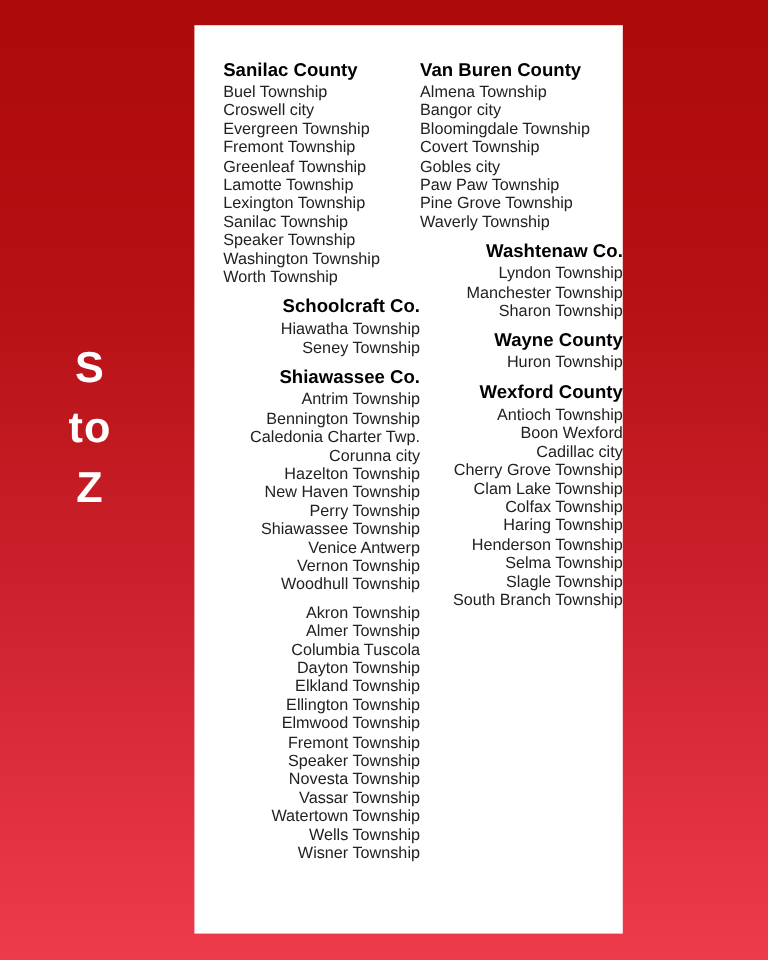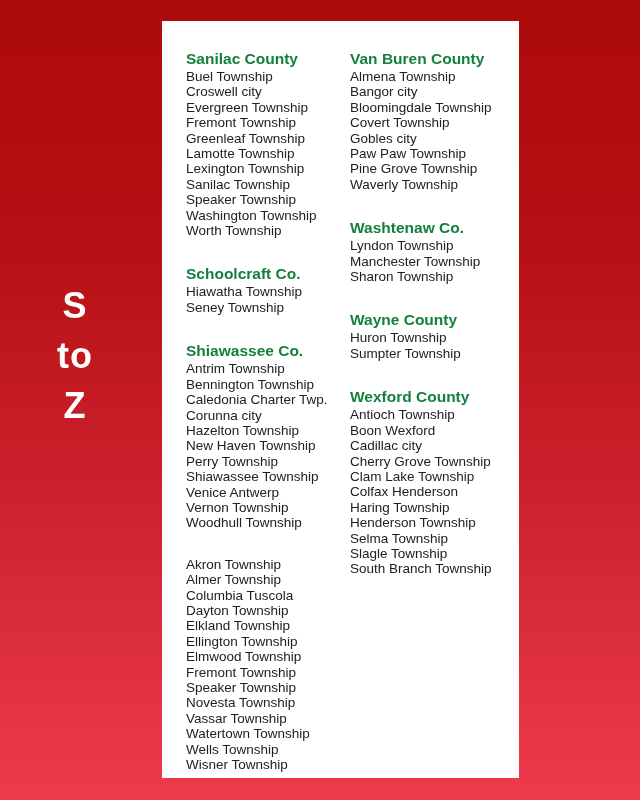--- a/index.html
+++ b/index.html
@@ -29,25 +29,25 @@
     width: 357px; height: 757px;
     background: #ffffff;
     box-sizing: border-box;
     padding: 28px 0 0 24px;
   }
   .cols { display: flex; }
   .col { box-sizing: border-box; }
   .col-0 { width: 164px; }
   .col-1 { width: 169px; }
   .section { margin: 0 0 0 0; }
-  .section + .section { margin-top: 26px; }
+  .section + .section { margin-top: 8px; text-align: right; }
   .section-heading {
     font-size: 15.5px;
     font-weight: bold;
-    color: #15803d;
+    color: #000000;
     line-height: 19px;
     margin: 0 0 1px 0;
     white-space: nowrap;
   }
   .place-item {
     font-size: 13.5px;
     color: #212121;
     line-height: 15.4px;
     white-space: nowrap;
   }
@@ -130,30 +130,29 @@
           </div>
           <div class="section">
             <div class="section-heading">Washtenaw Co.</div>
             <div class="place-item">Lyndon Township</div>
             <div class="place-item">Manchester Township</div>
             <div class="place-item">Sharon Township</div>
           </div>
           <div class="section">
             <div class="section-heading">Wayne County</div>
             <div class="place-item">Huron Township</div>
-            <div class="place-item">Sumpter Township</div>
           </div>
           <div class="section">
             <div class="section-heading">Wexford County</div>
             <div class="place-item">Antioch Township</div>
             <div class="place-item">Boon Wexford</div>
             <div class="place-item">Cadillac city</div>
             <div class="place-item">Cherry Grove Township</div>
             <div class="place-item">Clam Lake Township</div>
-            <div class="place-item">Colfax Henderson</div>
+            <div class="place-item">Colfax Township</div>
             <div class="place-item">Haring Township</div>
             <div class="place-item">Henderson Township</div>
             <div class="place-item">Selma Township</div>
             <div class="place-item">Slagle Township</div>
             <div class="place-item">South Branch Township</div>
           </div>
         </div>
     </div>
   </div>
 

